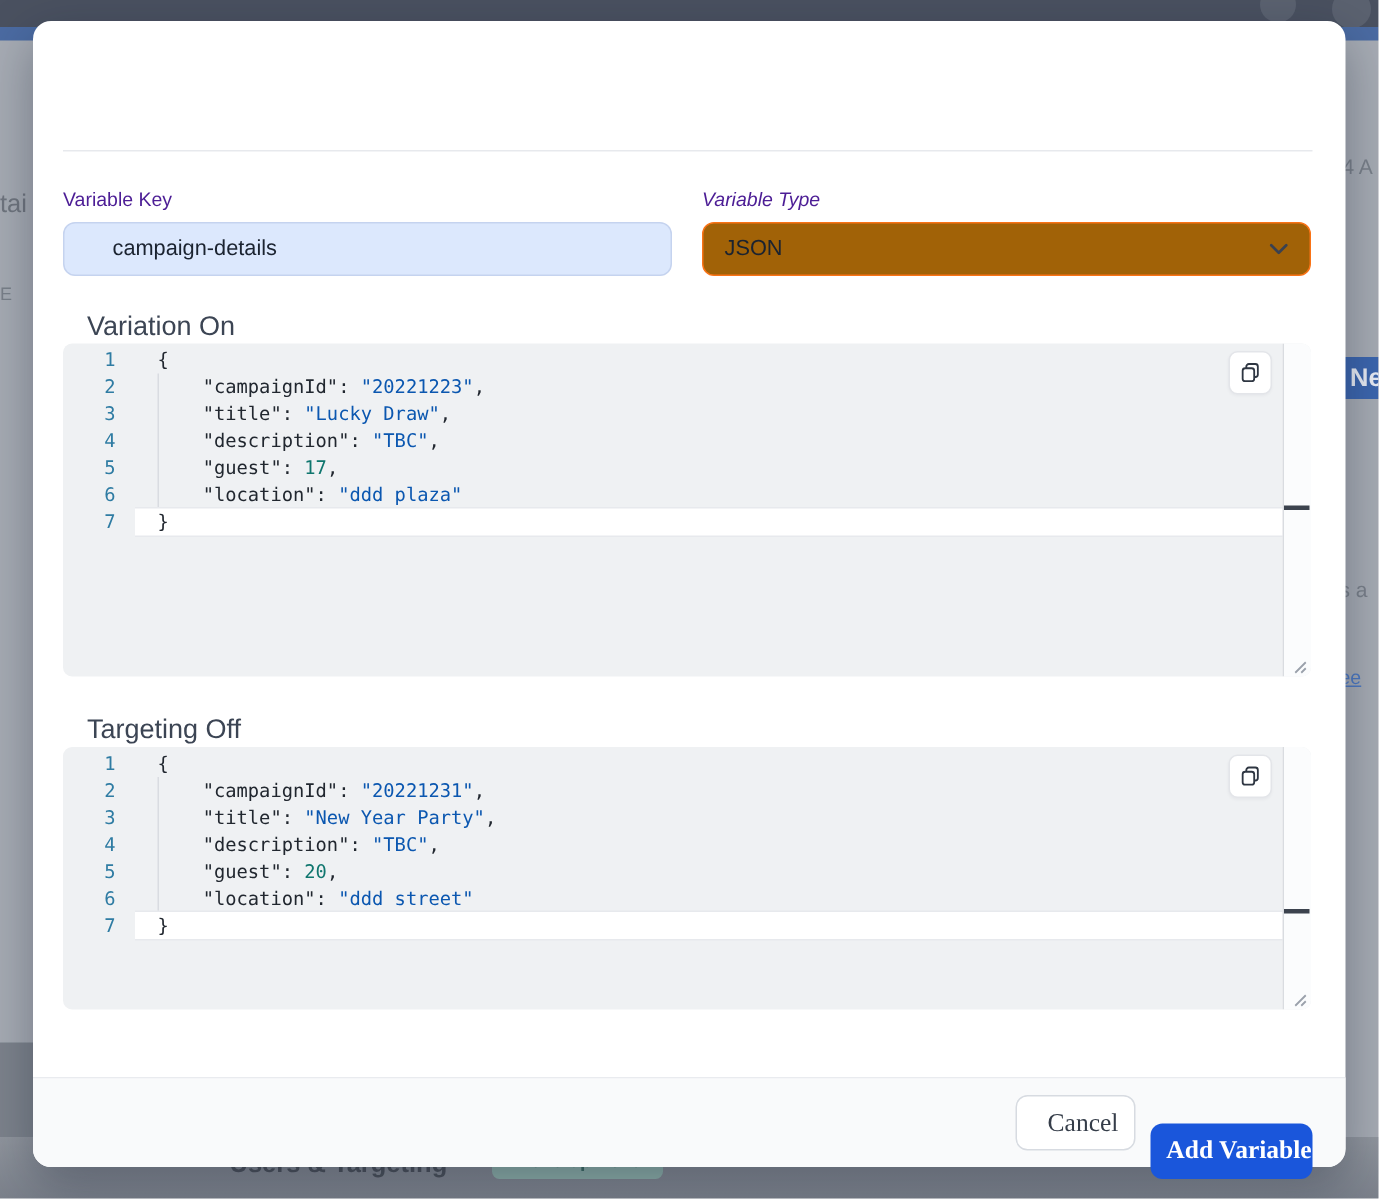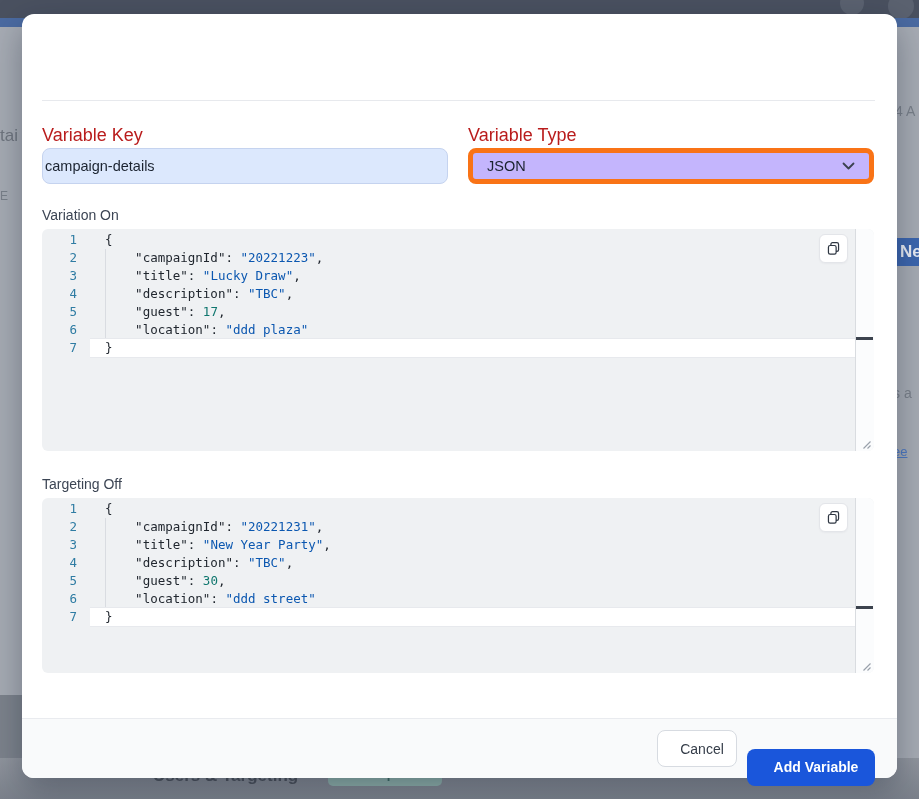--- a/index.html
+++ b/index.html
@@ -22,49 +22,49 @@
   .bg-left-edge { position:absolute; left:0; top:695px; width:26px; height:63px; background:#7d838c; z-index:1; }
   .bg-bottomband { position:absolute; left:0; top:758px; width:919px; height:41px; background:linear-gradient(#91969e,#7b818b); z-index:1; }
   .bg-users { position:absolute; left:153px; top:766px; font-size:17px; font-weight:bold; color:#4d535c; z-index:1; white-space:nowrap; }
   .bg-badge { position:absolute; left:328px; top:761px; padding:5px 16px; background:#8fb2ab; color:#3e6d65; font-size:13px; font-weight:bold; border-radius:5px; z-index:1; white-space:nowrap; }
 
   
   .modal { position:absolute; left:22px; top:14px; width:875px; height:764px; background:#ffffff; border-radius:12px; box-shadow:0 12px 34px rgba(15,23,42,.35); z-index:5; }
   .modal-title { position:absolute; left:20px; top:46px; font-size:18px; font-weight:700; color:#10151d; letter-spacing:.2px; }
   .divider { position:absolute; left:20px; top:86px; width:833px; height:1px; background:#e7e9ed; }
 
-  .field-label { position:absolute; font-size:18px; color:#b91c1c; }
+  .field-label { position:absolute; font-size:13px; color:#4c1d95; }
   .lbl-key { left:20px; top:111px; }
-  .lbl-type { left:446px; top:111px; }
-  .key-input { position:absolute; left:20px; top:134px; width:406px; height:36px; background:#dce8fd; border:1px solid #c5d3ef; border-radius:8px; padding:0 2px; font-size:14.5px; color:#1b2330; font-family:"Liberation Sans", sans-serif; outline:none; }
-  .type-select { position:absolute; left:446px; top:134px; width:406px; height:36px; background:#c4b5fd; border:5px solid #f97316; border-radius:8px; padding:0 14px; font-size:14.5px; color:#1b2330; display:flex; align-items:center; justify-content:space-between; cursor:pointer; }
-
-  .section-label { position:absolute; font-size:14px; color:#3c4554; }
+  .lbl-type { left:446px; top:111px;font-style:italic; }
+  .key-input { position:absolute; left:20px; top:134px; width:406px; height:36px; background:#dce8fd; border:1px solid #c5d3ef; border-radius:8px; padding:0 32px; font-size:14.5px; color:#1b2330; font-family:"Liberation Sans", sans-serif; outline:none; }
+  .type-select { position:absolute; left:446px; top:134px; width:406px; height:36px; background:#a16207; border:1px solid #f97316; border-radius:8px; padding:0 14px; font-size:14.5px; color:#1b2330; display:flex; align-items:center; justify-content:space-between; cursor:pointer; }
+
+  .section-label { position:absolute; font-size:18px; color:#3c4554;margin-left:16px; }
   .lbl-von { left:20px; top:193px; }
   .lbl-voff { left:20px; top:462px; }
 
   .editor { position:absolute; left:20px; width:832px; background:#eff1f3; border-radius:6px; font-family:"DejaVu Sans Mono", monospace; font-size:12.5px; }
   .editor.e1 { top:215px; height:222px; }
   .editor.e2 { top:484px; height:175px; }
   .cm-strip { position:absolute; top:0; right:0; bottom:0; width:19px; background:#fbfcfd; border-left:1px solid #d9dce0; border-radius:0 6px 6px 0; }
   .cm-lines { position:relative; padding-top:2px; }
   .cm-row { display:flex; height:18px; line-height:18px; }
   .cm-gutter { flex:none; width:48px; text-align:right; padding-right:13px; color:#2f7ca3; }
   .cm-code { flex:1; padding-left:15px; white-space:pre; margin-right:19px; }
   .cm-row.active .cm-code { background:#ffffff; box-shadow:0 1px 0 #e7e9ed, 0 -1px 0 #e7e9ed; }
   .tok-p { color:#21272f; } .tok-k { color:#21272f; } .tok-s { color:#0b57b0; } .tok-n { color:#0f766e; }
   .indent-guide { position:absolute; left:63px; top:20px; width:1px; height:90px; background:#d9dce1; }
   .copy-btn { position:absolute; top:5px; right:26px; width:29px; height:29px; background:#fff; border:1px solid #e3e5e9; border-radius:6px; display:flex; align-items:center; justify-content:center; cursor:pointer; box-shadow:0 1px 2px rgba(16,24,40,.04); }
   .scroll-mark { position:absolute; right:1px; top:108px; width:17px; height:3px; background:#3c434e; }
   .resize-handle { position:absolute; right:2px; bottom:2px; width:11px; height:11px; cursor:nwse-resize; }
 
   .footer { position:absolute; left:0; top:704px; width:875px; height:60px; background:#f9fafb; border-top:1px solid #e9ebef; border-radius:0 0 12px 12px; display:flex; align-items:center; justify-content:flex-end; gap:10px; padding-right:22px; }
-  .btn { height:37px; border-radius:8px; font-size:14px; font-family:Liberation Sans, sans-serif; cursor:pointer; display:flex; align-items:center; justify-content:center;padding-left:10px; }
+  .btn { height:37px; border-radius:8px; font-size:17px; font-family:Liberation Serif, serif; cursor:pointer; display:flex; align-items:center; justify-content:center;padding-left:10px; }
   .btn-cancel { width:80px; background:#fff; border:1px solid #d7dbe1; color:#353d49; }
-  .btn-primary { width:128px; background:#1a56db; border:none; color:#fff; font-weight:bold;margin-top:37px; }
+  .btn-primary { width:108px; background:#1a56db; border:none; color:#fff; font-weight:bold;margin-top:37px; }
 </style>
 </head>
 <body>
 
 <div class="bg-topbar">
   <span class="bg-avatar a1"></span>
   <span class="bg-avatar a2"></span>
 </div>
 <div class="bg-strip"></div>
 <div class="bg-text bg-left-heading">tai</div>
@@ -160,21 +160,21 @@
         <div class="cm-row">
           <span class="cm-gutter">3</span>
           <span class="cm-code"><span class="tok-p">    </span><span class="tok-k">"title"</span><span class="tok-p">: </span><span class="tok-s">"New Year Party"</span><span class="tok-p">,</span></span>
         </div>
         <div class="cm-row">
           <span class="cm-gutter">4</span>
           <span class="cm-code"><span class="tok-p">    </span><span class="tok-k">"description"</span><span class="tok-p">: </span><span class="tok-s">"TBC"</span><span class="tok-p">,</span></span>
         </div>
         <div class="cm-row">
           <span class="cm-gutter">5</span>
-          <span class="cm-code"><span class="tok-p">    </span><span class="tok-k">"guest"</span><span class="tok-p">: </span><span class="tok-n">30</span><span class="tok-p">,</span></span>
+          <span class="cm-code"><span class="tok-p">    </span><span class="tok-k">"guest"</span><span class="tok-p">: </span><span class="tok-n">20</span><span class="tok-p">,</span></span>
         </div>
         <div class="cm-row">
           <span class="cm-gutter">6</span>
           <span class="cm-code"><span class="tok-p">    </span><span class="tok-k">"location"</span><span class="tok-p">: </span><span class="tok-s">"ddd street"</span></span>
         </div>
         <div class="cm-row active">
           <span class="cm-gutter">7</span>
           <span class="cm-code"><span class="tok-p">}</span></span>
         </div>
       </div>

